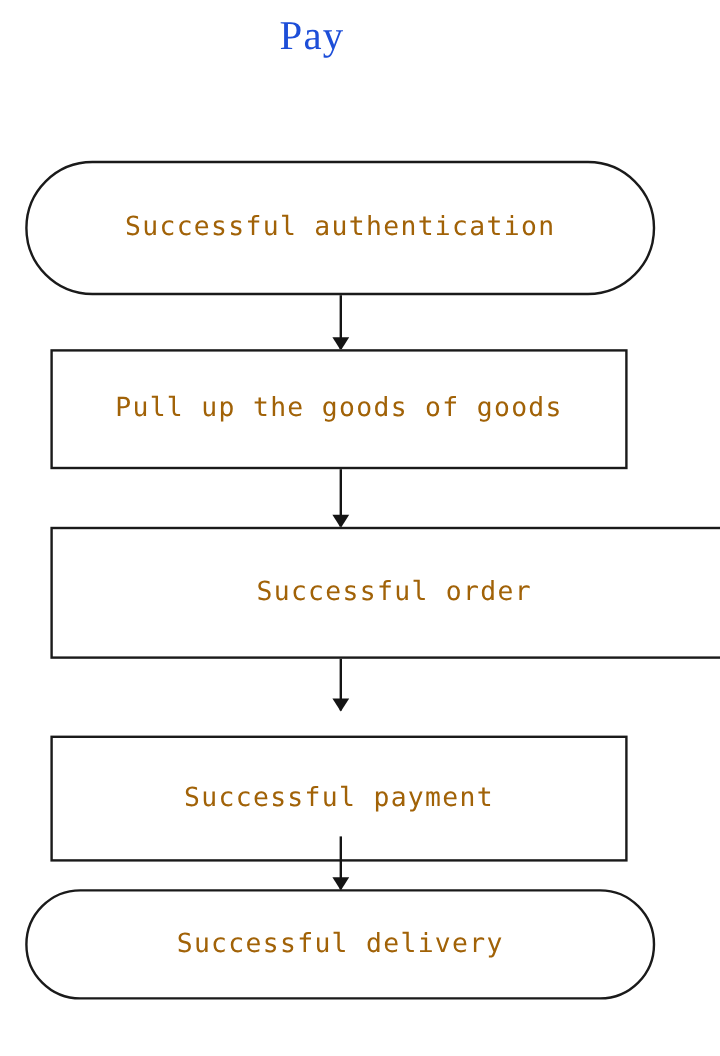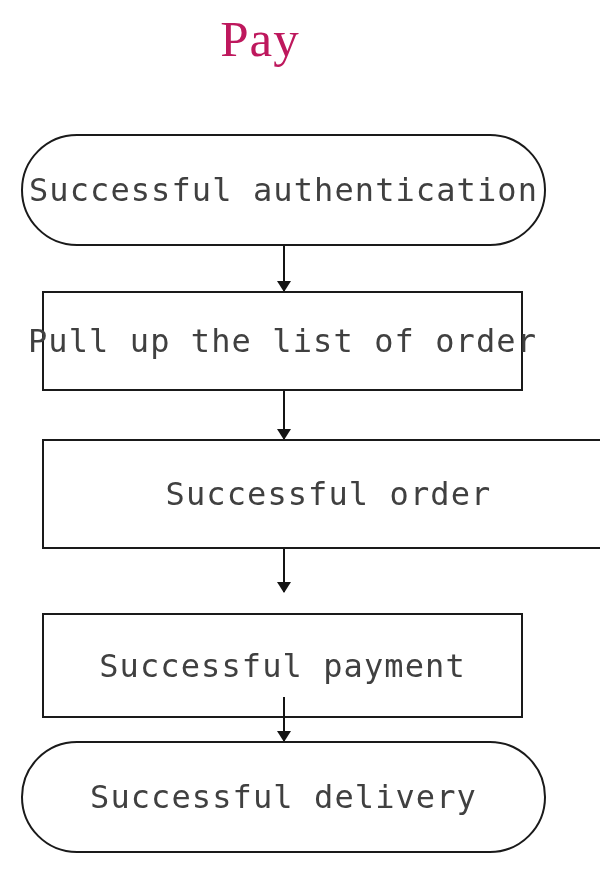--- a/index.html
+++ b/index.html
@@ -24,61 +24,61 @@
   }
 
   
   .chart-title {
     position: absolute;
     left: 0;
     top: 14px;
     width: 520px;
     text-align: center;
     font-family: "Liberation Serif", "DejaVu Serif", serif;
-    font-size: 51px;
+    font-size: 34px;
     font-weight: 400;
-    color: #be185d;
+    color: #1d4ed8;
     letter-spacing: 1px;
     line-height: 1;
   }
 
   
   .node {
     position: absolute;
     box-sizing: border-box;
     background: #ffffff;
     border: 2.2px solid #1a1a1a;
     display: flex;
     align-items: center;
     justify-content: center;
   }
   .node-label {
     font-family: "DejaVu Sans Mono", "Liberation Mono", monospace;
-    font-size: 32px;
+    font-size: 22px;
     font-weight: 400;
-    color: #404040;
+    color: #a16207;
     letter-spacing: 1.1px;
     white-space: nowrap;
     line-height: 1;
   }
 
   
   .node.terminator {
     border-radius: 999px;
   }
   .node.process {
     border-radius: 0;
   }
 
   
   .node.n0 { left: 21px;  top: 134px; width: 525px; height: 112px; }
   .node.n1 { left: 42px;  top: 291px; width: 481px; height: 100px; }
   .node.n2 { left: 42px;  top: 439px; width: 573px; height: 110px; }
   .node.n3 { left: 42px;  top: 592px; width: 481px; height: 105px; margin-top: 21px; }
-  .node.n4 { left: 21px;  top: 741px; width: 525px; height: 112px; }
+  .node.n4 { left: 21px;  top: 741px; width: 525px; height: 92px; }
 
   
   .arrow {
     position: absolute;
     left: 283px;
     width: 2px;
     background: #141414;
   }
   .arrow::after {
     content: "";
@@ -103,21 +103,21 @@
 
   <div class="chart-title">Pay</div>
 
   <div class="node terminator n0">
     <span class="node-label">Successful authentication</span>
   </div>
 
   <div class="arrow a0"></div>
 
   <div class="node process n1">
-    <span class="node-label">Pull up the list of order</span>
+    <span class="node-label">Pull up the goods of goods</span>
   </div>
 
   <div class="arrow a1"></div>
 
   <div class="node process n2">
     <span class="node-label">Successful order</span>
   </div>
 
   <div class="arrow a2"></div>
 

